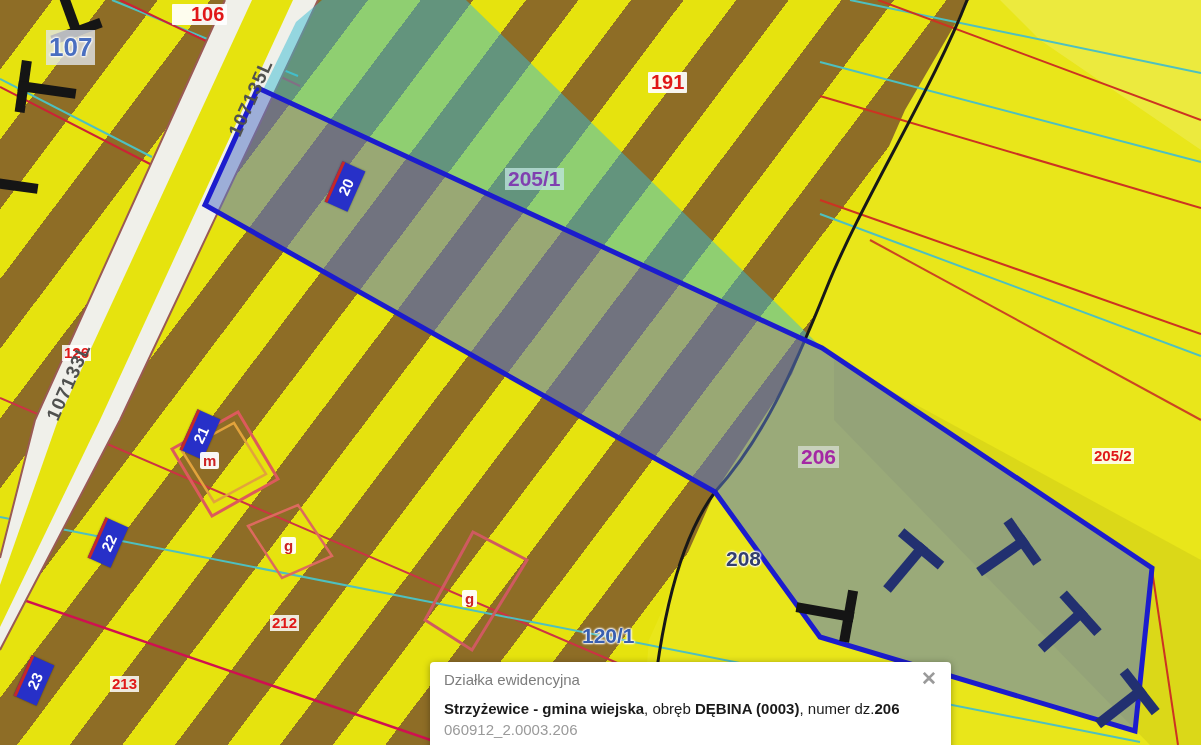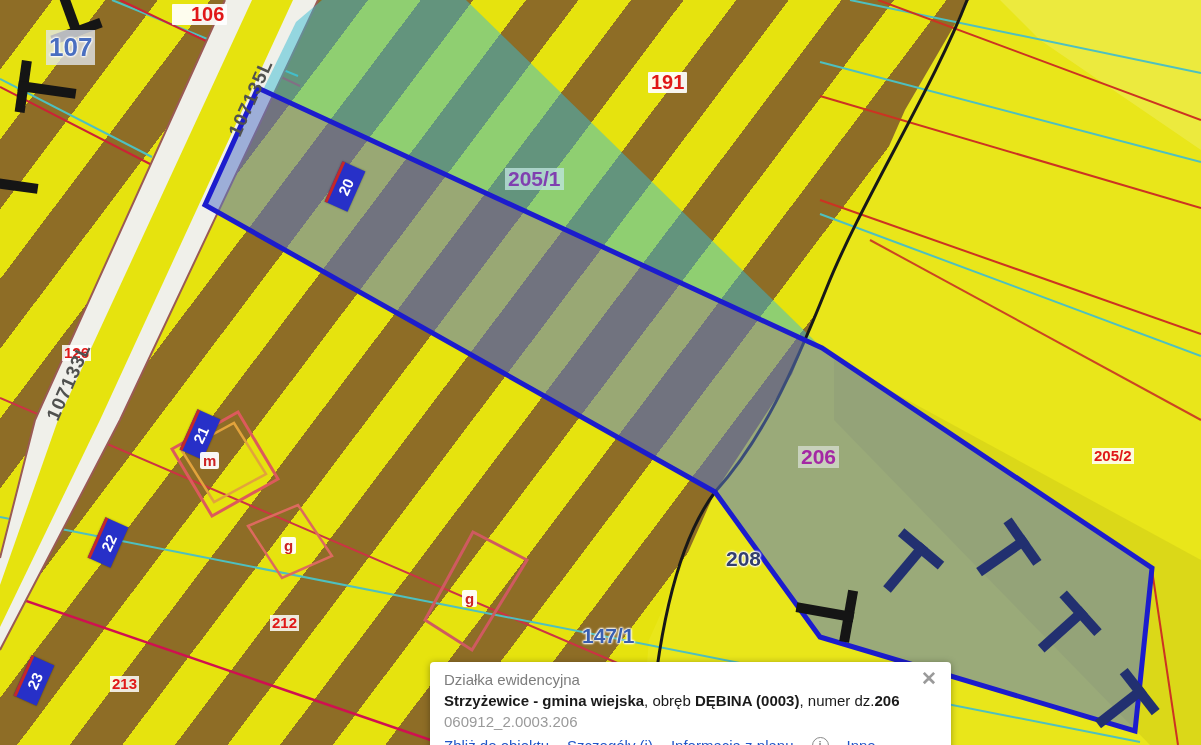--- a/index.html
+++ b/index.html
@@ -22,21 +22,21 @@
         transform:rotate(-66deg);box-shadow:0 0 2px rgba(0,0,0,.4);}
   .bchip{position:absolute;background:rgba(255,255,255,0.95);color:#cc2222;font-weight:bold;
          font-size:15px;line-height:17px;padding:0 3px;border-radius:2px;}
   
   .popup{position:absolute;left:430px;top:662px;width:521px;height:96px;background:#fff;
          border-radius:4px;box-shadow:0 1px 7px rgba(0,0,0,0.35);padding:9px 14px 0 14px;box-sizing:border-box;
          font-size:15px;color:#1a1a1a;}
   .pp-title-row{display:flex;justify-content:space-between;align-items:flex-start;color:#7d7d7d;}
   .pp-close{color:#9a9a9a;font-size:19px;font-weight:bold;cursor:pointer;line-height:16px;
             text-shadow:0 1px 0 #fff;}
-  .pp-main{margin-top:4px;}
+  .pp-main{margin-top:12px;}
   .pp-main b{font-weight:bold;}
   .pp-id{margin-top:4px;color:#9a9a9a;}
   .pp-links{margin-top:7px;display:flex;align-items:center;gap:18px;color:#2156c8;}
   .pp-links a{color:#2156c8;text-decoration:underline;cursor:pointer;}
   .ico-i{display:inline-block;width:15px;height:15px;border:1.5px solid #8a8a8a;border-radius:50%;
          color:#8a8a8a;font-size:11px;line-height:15px;text-align:center;font-weight:bold;}
   
   .crs{position:absolute;left:14px;top:712px;width:120px;height:33px;background:rgba(255,255,255,0.74);
        border-radius:3px;display:flex;align-items:center;justify-content:space-between;
        padding:0 10px;box-sizing:border-box;font-size:14px;color:#222;cursor:pointer;}
@@ -125,21 +125,21 @@
   </svg>
 
   <div class="maplbl lbl-red" style="left:172px;top:4px;padding-left:19px;">106</div>
   <div class="maplbl lbl-blue lbl-107" style="left:46px;top:30px;">107</div>
   <div class="maplbl lbl-red" style="left:648px;top:72px;">191</div>
   <div class="maplbl lbl-halo-red" style="left:62px;top:345px;">126</div>
   <div class="maplbl lbl-violet" style="left:505px;top:168px;">205/1</div>
   <div class="maplbl lbl-halo-red" style="left:1092px;top:448px;">205/2</div>
   <div class="maplbl lbl-206" style="left:798px;top:446px;">206</div>
   <div class="maplbl lbl-blue lbl-208" style="left:694px;top:548px;">208</div>
-  <div class="maplbl lbl-blue" style="left:550px;top:625px;">147/1</div>
+  <div class="maplbl lbl-blue" style="left:550px;top:625px;">120/1</div>
   <div class="maplbl lbl-halo-red" style="left:270px;top:615px;">212</div>
   <div class="maplbl lbl-halo-red" style="left:110px;top:676px;">213</div>
 
   <div class="maplbl roadlbl" style="left:210px;top:88px;">107135L</div>
   <div class="maplbl roadlbl" style="left:28px;top:372px;">107133L</div>
 
   <div class="addr" style="left:323px;top:174px;">20</div>
   <div class="addr" style="left:178px;top:422px;">21</div>
   <div class="addr" style="left:86px;top:530px;">22</div>
   <div class="addr" style="left:12px;top:668px;">23</div>

